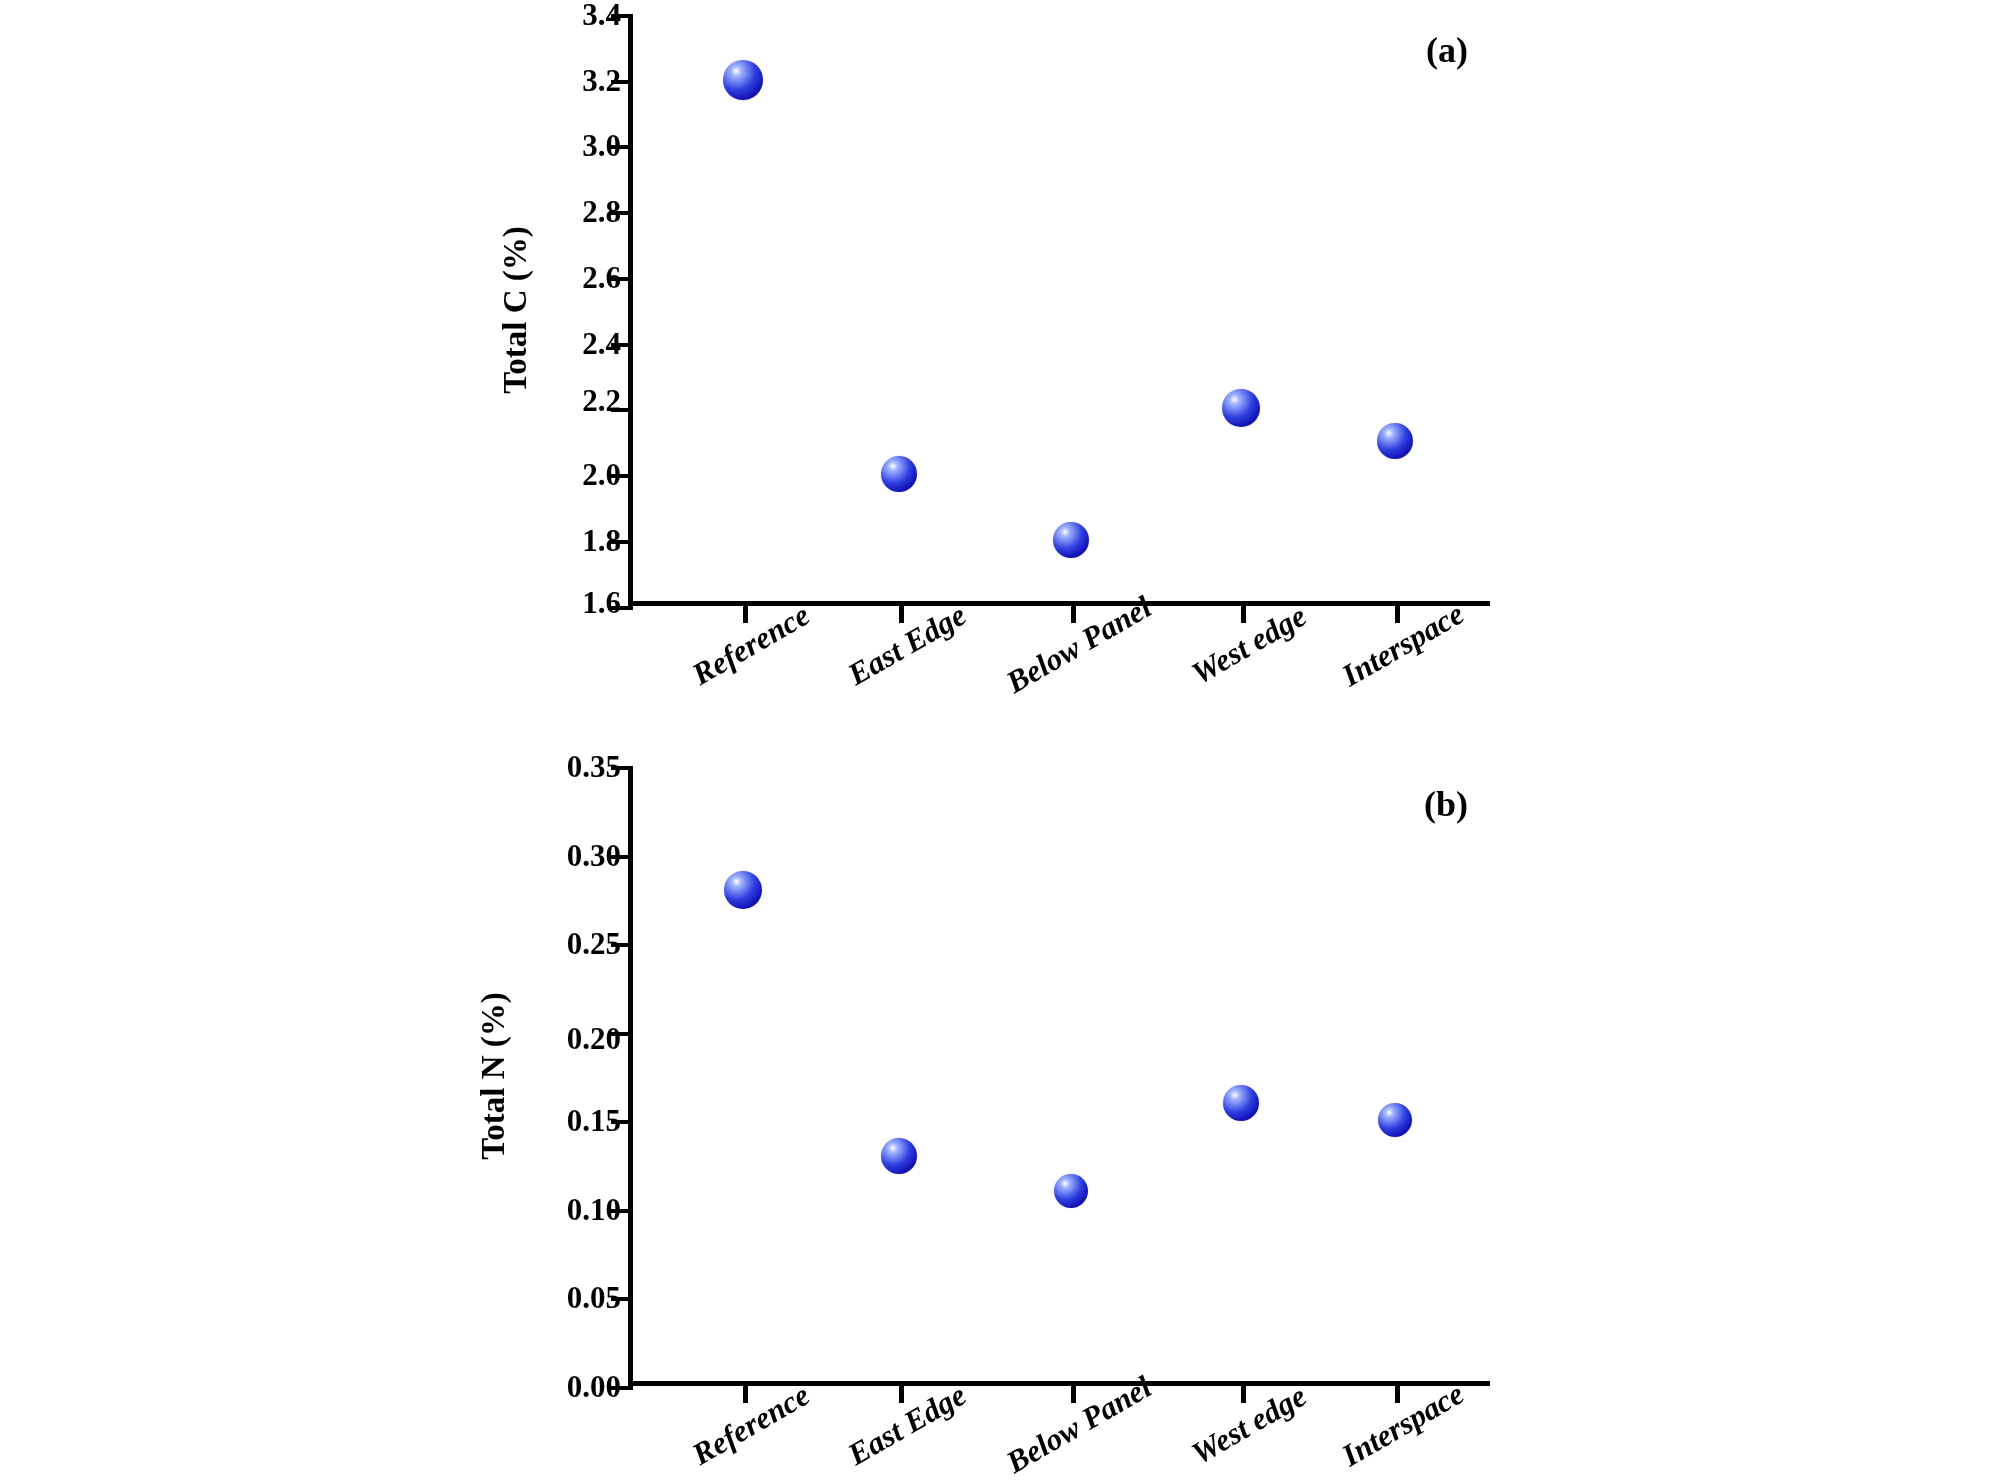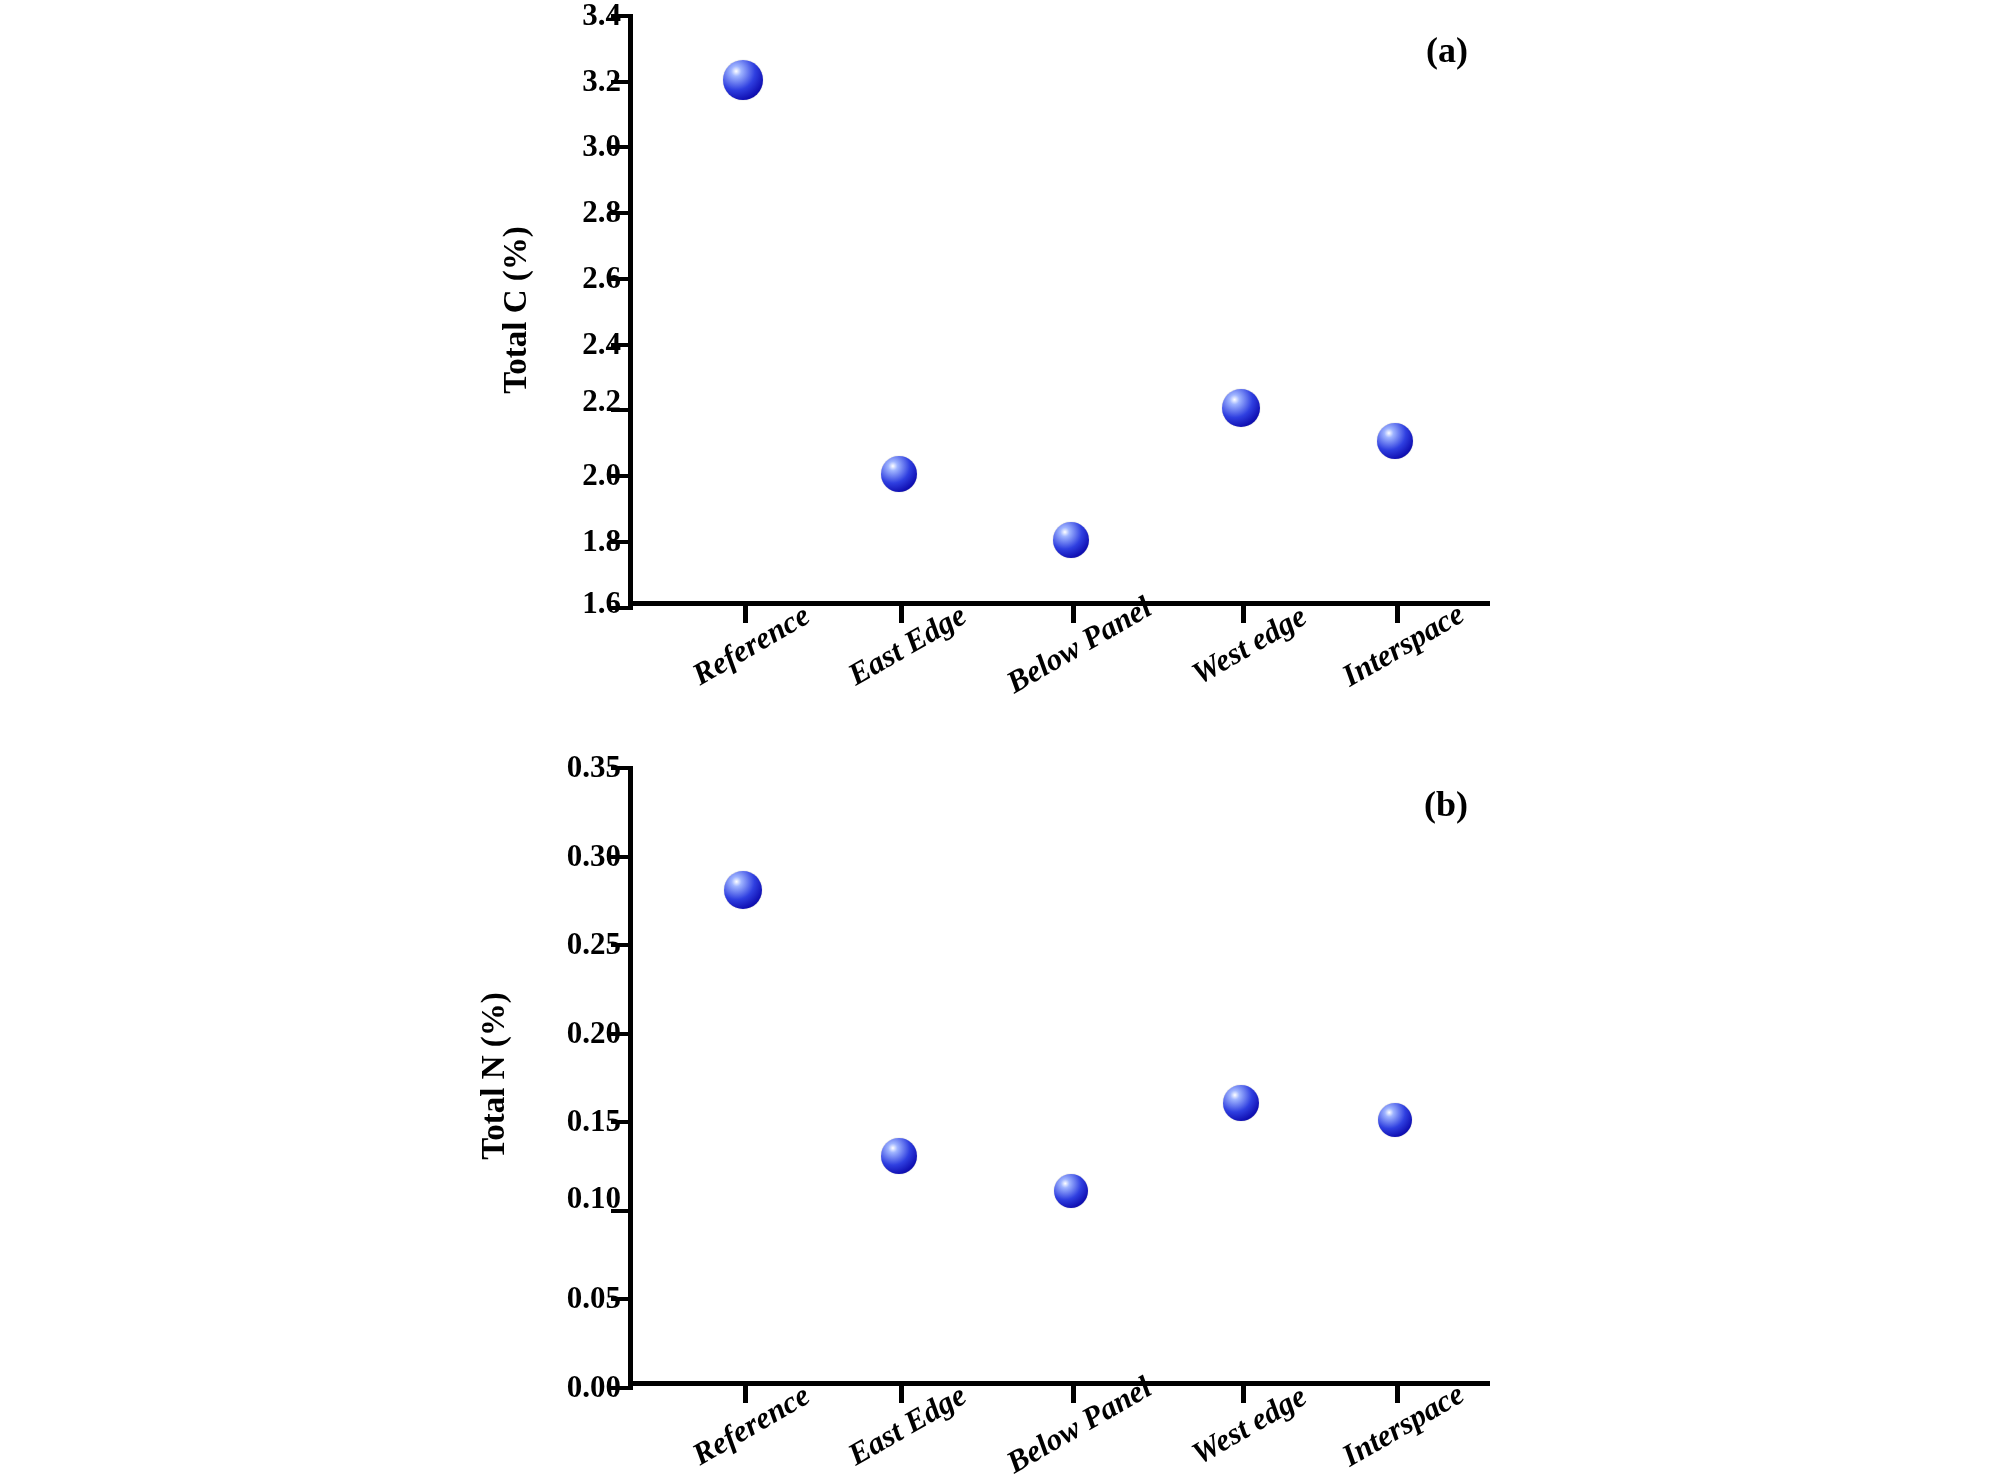--- a/index.html
+++ b/index.html
@@ -204,29 +204,29 @@
       <div>
         <div class="ytick" style="top: 620px;"></div>
         <div class="ylabel-t" style="top: 620px;">0.00</div>
       </div>
       <div>
         <div class="ytick" style="top: 531px;"></div>
         <div class="ylabel-t" style="top: 531px;">0.05</div>
       </div>
       <div>
         <div class="ytick" style="top: 443px;"></div>
-        <div class="ylabel-t" style="top: 431px;">0.10</div>
+        <div class="ylabel-t" style="top: 443px;">0.10</div>
       </div>
       <div>
         <div class="ytick" style="top: 354px;"></div>
         <div class="ylabel-t" style="top: 354px; margin-left: 10px;">0.15</div>
       </div>
       <div>
         <div class="ytick" style="top: 266px;"></div>
-        <div class="ylabel-t" style="top: 266px;">0.20</div>
+        <div class="ylabel-t" style="top: 272px;">0.20</div>
       </div>
       <div>
         <div class="ytick" style="top: 177px;"></div>
         <div class="ylabel-t" style="top: 177px;">0.25</div>
       </div>
       <div>
         <div class="ytick" style="top: 89px;"></div>
         <div class="ylabel-t" style="top: 89px;">0.30</div>
       </div>
       <div>

